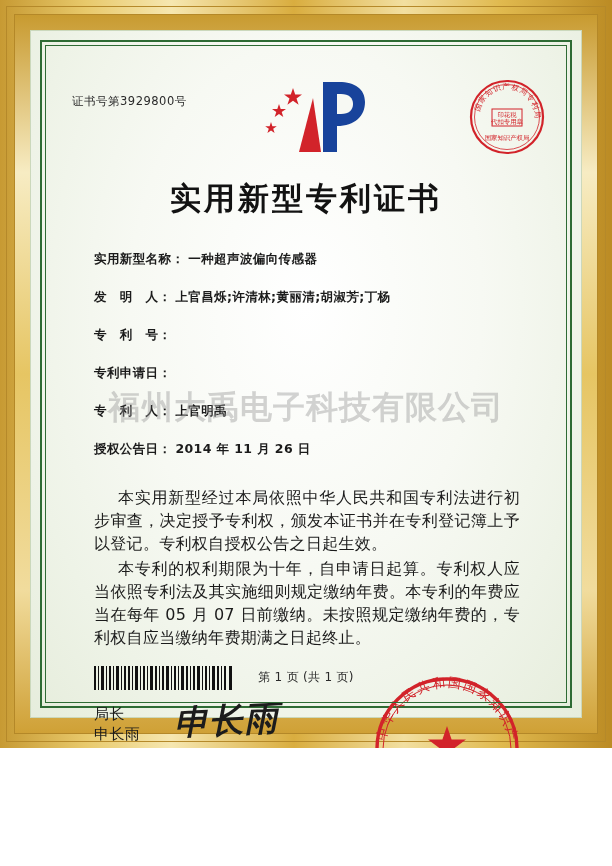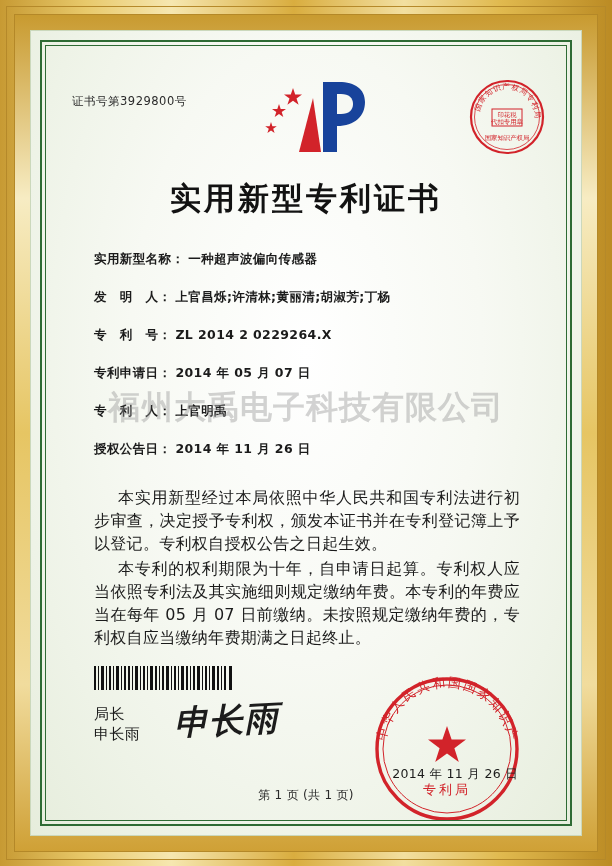--- a/index.html
+++ b/index.html
@@ -6,21 +6,21 @@
     margin: 0;
     padding: 0;
     background: #ffffff;
   }
   body {
     font-family: "DejaVu Sans", sans-serif;
   }
   .page {
     position: relative;
     width: 612px;
-    height: 866px;
+    height: 748px;
     overflow: hidden;
     background: #f3efe2;
   }
   
   .frame-outer {
     position: absolute;
     inset: 0;
     background:
       linear-gradient(90deg, #c79a33 0%, #e8c96b 14%, #f6e7b0 28%, #d9ad3f 48%, #f2dfa0 66%, #e0b94e 82%, #bb8b24 100%);
   }
@@ -289,25 +289,23 @@
         <div class="field-row">
           <span class="field-label">实用新型名称：</span>
           <span class="field-value">一种超声波偏向传感器</span>
         </div>
         <div class="field-row">
           <span class="field-label">发　明　人：</span>
           <span class="field-value">上官昌烁;许清林;黄丽清;胡淑芳;丁杨</span>
         </div>
         <div class="field-row">
           <span class="field-label">专　利　号：</span>
-          <span class="field-value">ZL 2014 2 0229264.X</span>
         </div>
         <div class="field-row">
           <span class="field-label">专利申请日：</span>
-          <span class="field-value">2014 年 05 月 07 日</span>
         </div>
         <div class="field-row">
           <span class="field-label">专　利　人：</span>
           <span class="field-value">上官明禹</span>
         </div>
         <div class="field-row">
           <span class="field-label">授权公告日：</span>
           <span class="field-value">2014 年 11 月 26 日</span>
         </div>
       </div>

